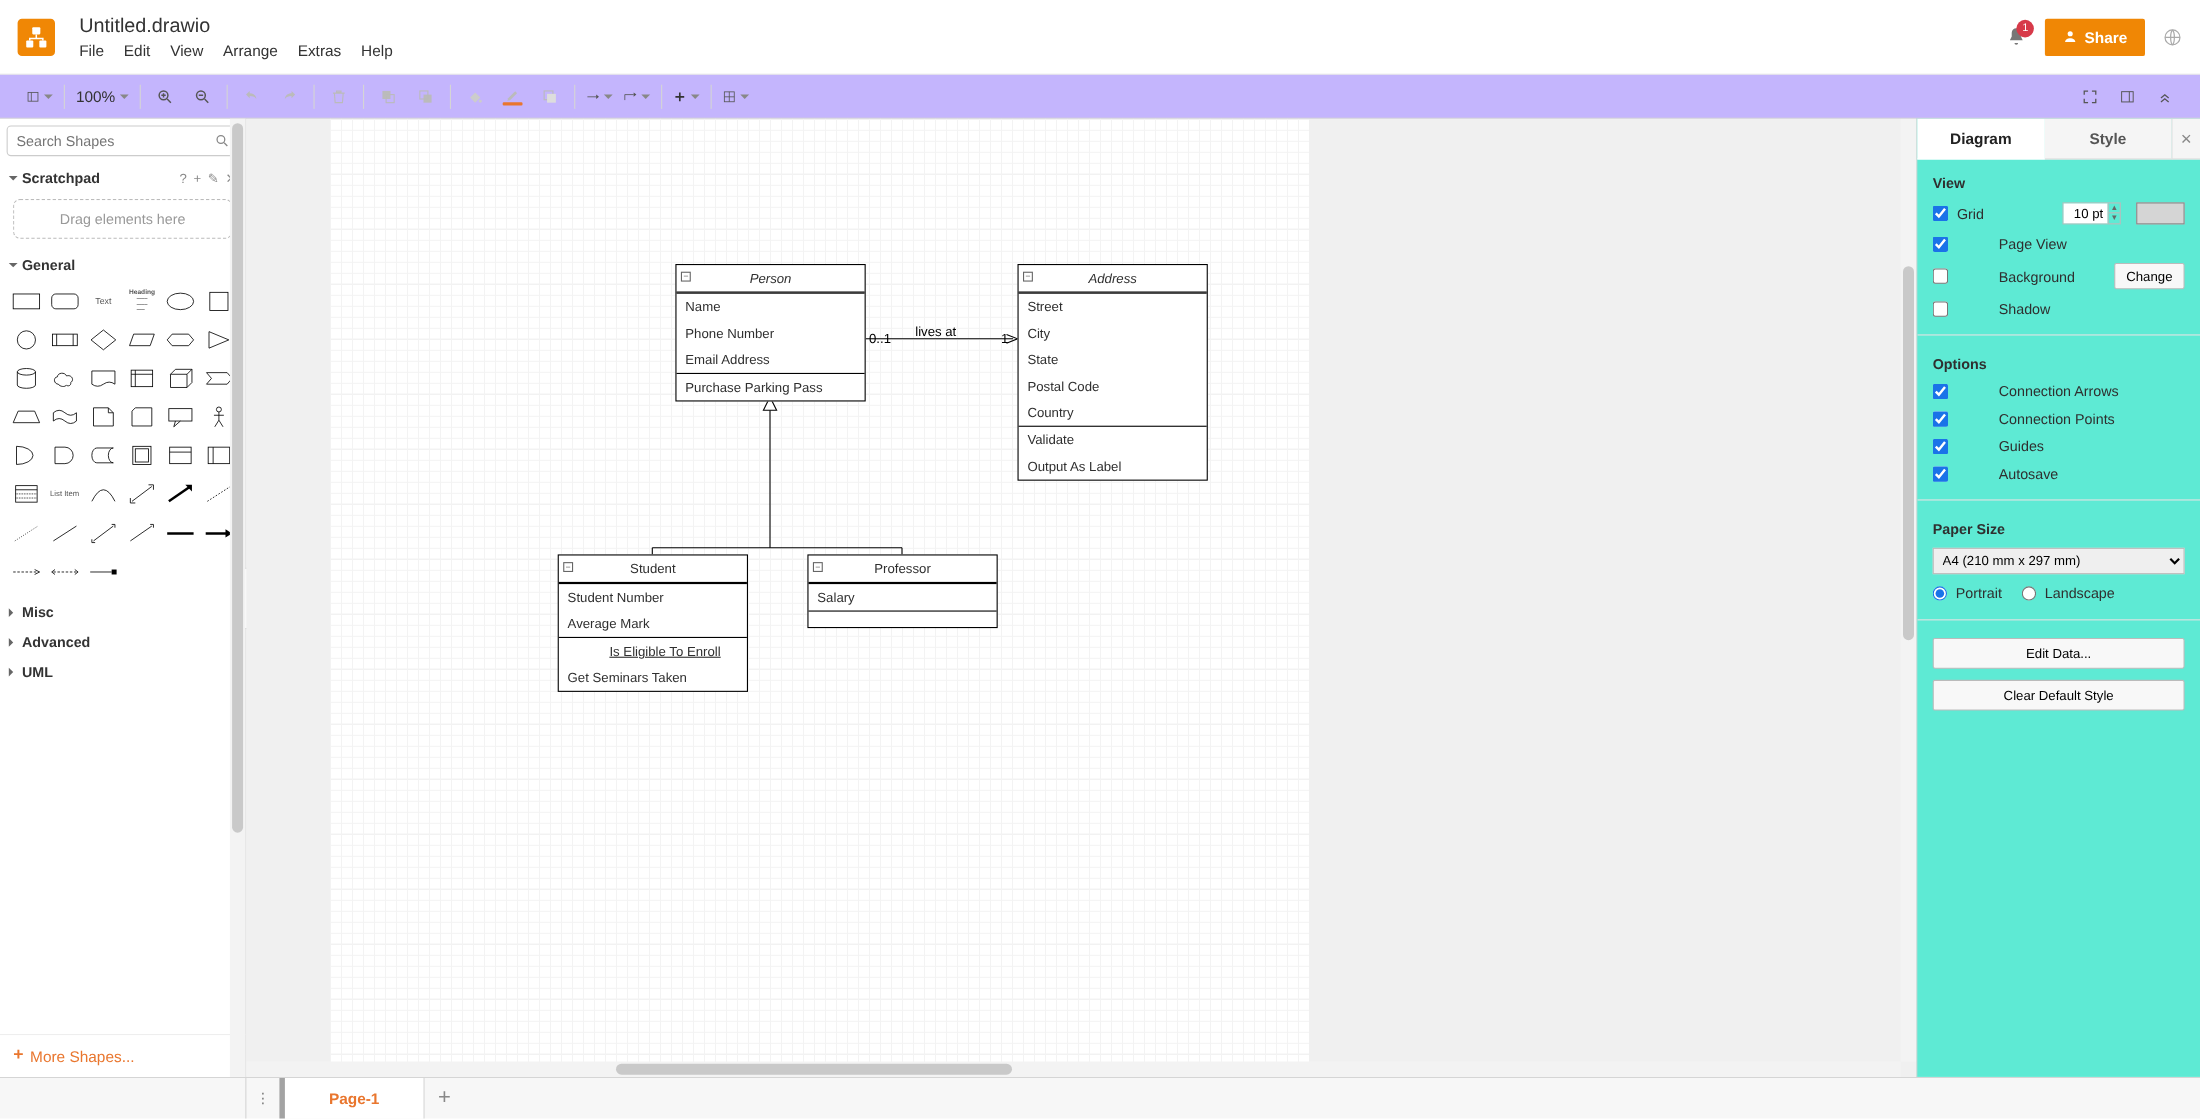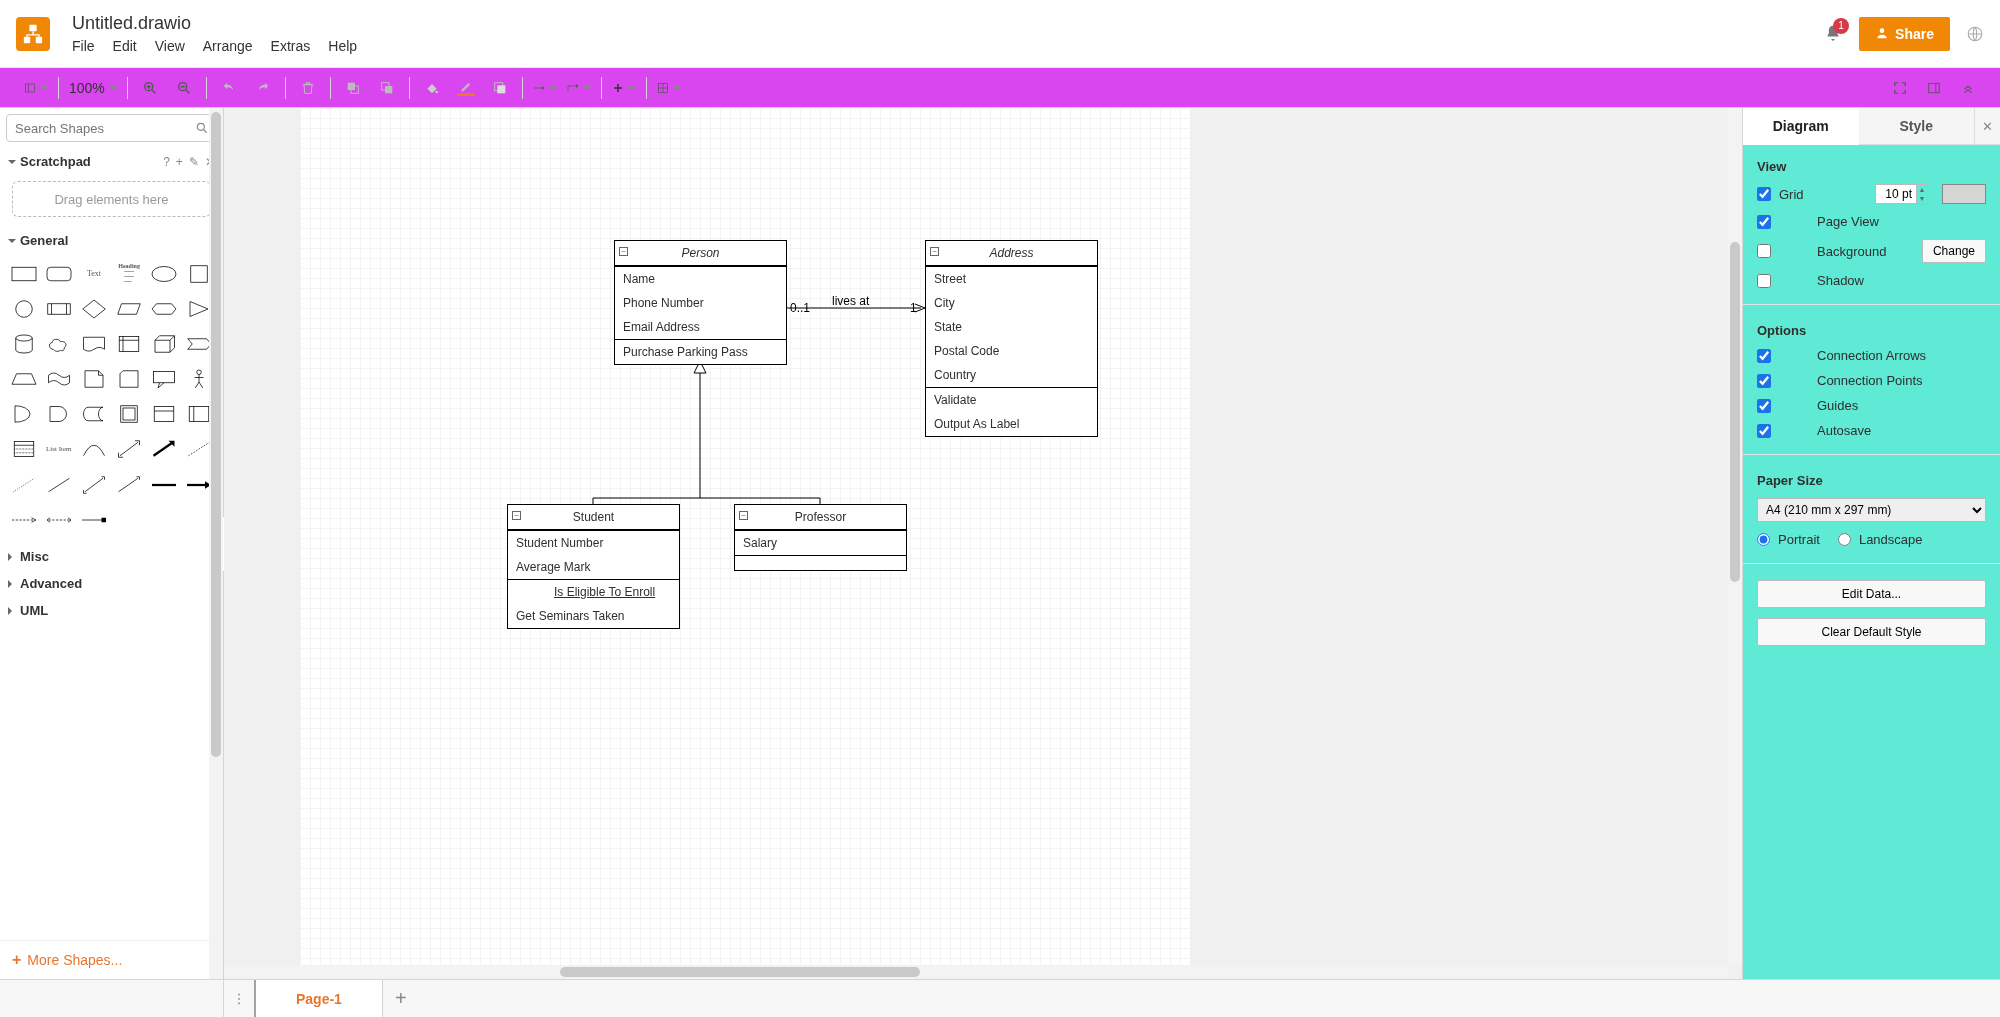--- a/index.html
+++ b/index.html
@@ -13,21 +13,21 @@
 .doc-title { font-size: 18px; font-weight: 400; color: #333; }
 .menu-bar { display: flex; gap: 18px; font-size: 14px; color: #333; }
 .menu-bar span { cursor: pointer; }
 .header-right { margin-left: auto; display: flex; align-items: center; gap: 16px; }
 .notif { position: relative; }
 .notif-badge { position: absolute; top: -6px; right: -6px; background: #d73a49; color: #fff; border-radius: 50%; width: 16px; height: 16px; font-size: 10px; display: flex; align-items: center; justify-content: center; }
 .share-btn { background: #f08705; color: #fff; border: none; padding: 9px 16px; font-size: 14px; font-weight: 600; border-radius: 2px; display: flex; gap: 6px; cursor: pointer; }
 .globe { color: #888; }
 
 
-.toolbar { display: flex; align-items: center; height: 40px; padding: 0 14px; border-bottom: 1px solid #d5d5d5; background: #d946ef; gap: 0; }
+.toolbar { display: flex; align-items: center; height: 40px; padding: 0 14px; border-bottom: 1px solid #d5d5d5; background: #c4b5fd; gap: 0; }
 .tb-group { display: flex; align-items: center; gap: 10px; padding: 0 10px; }
 .tb-sep { width: 1px; height: 22px; background: #d5d5d5; }
 .tb-btn { width: 24px; height: 24px; display: flex; align-items: center; justify-content: center; color: #555; cursor: pointer; }
 .tb-btn.muted { color: #bbb; }
 .tb-btn.has-drop::after { content: ""; border: 4px solid transparent; border-top-color: #888; margin-left: 4px; margin-top: 4px; }
 .zoom-display { font-size: 14px; color: #333; display: flex; align-items: center; gap: 4px; }
 .zoom-display::after { content: ""; border: 4px solid transparent; border-top-color: #888; margin-top: 4px; }
 .toolbar-right { margin-left: auto; display: flex; align-items: center; gap: 10px; padding-right: 6px; }
 .pencil-underline { width: 18px; height: 3px; background: #e9762e; border-radius: 1px; margin-top: -2px; }
 .pencil-wrap { display:flex; flex-direction:column; align-items:center; gap:1px;}
@@ -45,21 +45,21 @@
 
 .section-head { display: flex; align-items: center; padding: 6px 8px; font-size: 13px; font-weight: 600; color: #333; cursor: pointer; gap: 4px; }
 .section-head.collapsed::before, .section-head::before { content: ""; border: 4px solid transparent; border-top-color: #666; margin-top: 4px; }
 .section-head.collapsed::before { transform: rotate(-90deg); margin-top: 0; }
 .section-head .sh-actions { margin-left: auto; display: flex; gap: 6px; color: #888; font-weight: 400; font-size: 12px; }
 .scratch-drop { margin: 6px 12px 10px 12px; border: 1.5px dashed #bbb; border-radius: 6px; height: 36px; display: flex; align-items: center; justify-content: center; color: #999; font-size: 13px; }
 
 .shape-grid { display: grid; grid-template-columns: repeat(6, 1fr); gap: 4px; padding: 4px 8px 8px 8px; }
 .shape-cell { aspect-ratio: 1/1; display: flex; align-items: center; justify-content: center; cursor: grab; }
 .shape-cell svg { width: 30px; height: 24px; }
-.shape-cell .txt { font-size: 8px; color: #555; font-family: Liberation Serif, serif; }
+.shape-cell .txt { font-size: 8px; color: #555; }
 .shape-cell .lorem { font-size: 4px; line-height: 5px; color: #777; text-align: left; }
 
 .sidebar-vscroll { position: absolute; right: 0; top: 0; bottom: 0; width: 14px; background: #f3f3f3; }
 .sidebar-vscroll .thumb { position: absolute; left: 2px; right: 2px; top: 4px; height: 74%; background: #c9c9c9; border-radius: 5px; }
 
 .left-collapse { position: absolute; right: -10px; top: 50%; transform: translateY(-50%); width: 10px; height: 56px; background: #fff; border: 1px solid #ccc; border-left: none; display: flex; align-items: center; justify-content: center; cursor: pointer; }
 
 .more-shapes { padding: 10px 12px; border-top: 1px solid #eee; color: #e9762e; font-size: 14px; font-weight: 500; display: flex; align-items: center; gap: 6px; cursor: pointer; }
 
 
@@ -109,21 +109,21 @@
 .change-btn, .panel-wide-btn { border: 1px solid #bbb; background: #f8f8f8; padding: 4px 10px; font-size: 12px; border-radius: 2px; cursor: pointer; }
 .panel-wide-btn { width: 100%; text-align: center; padding: 6px 0; }
 .divider { border: none; border-top: 1px solid #e3e3e3; margin: 6px -14px; }
 .select-full { width: 100%; border: 1px solid #bbb; padding: 3px 4px; font-size: 12px; }
 .radio-row { display: flex; gap: 18px; align-items: center; }
 
 
 .footer { height: 38px; display: flex; align-items: stretch; border-top: 1px solid #d5d5d5; background: #f7f7f7; }
 .footer-pad { width: 224px; border-right: 1px solid #d5d5d5; }
 .page-menu-btn { width: 30px; display: flex; align-items: center; justify-content: center; color: #777; cursor: pointer; }
-.page-tab { padding: 0 40px; display: flex; align-items: center; background: #fff; border-left: 2px solid #a3a3a3; border-right: 1px solid #d5d5d5; color: #e9762e; font-weight: 600; font-size: 14px; }
+.page-tab { padding: 0 40px; display: flex; align-items: center; background: #fff; border-left: 5px solid #a3a3a3; border-right: 1px solid #d5d5d5; color: #e9762e; font-weight: 600; font-size: 14px; }
 .page-add { width: 36px; display: flex; align-items: center; justify-content: center; color: #888; font-size: 20px; cursor: pointer; }
 
 input[type=checkbox] { accent-color: #1a73e8; width: 14px; height: 14px; }
 input[type=radio] { accent-color: #1a73e8; }
 </style>
 </head>
 <body>
 
 <div class="header">
   <div class="logo">

